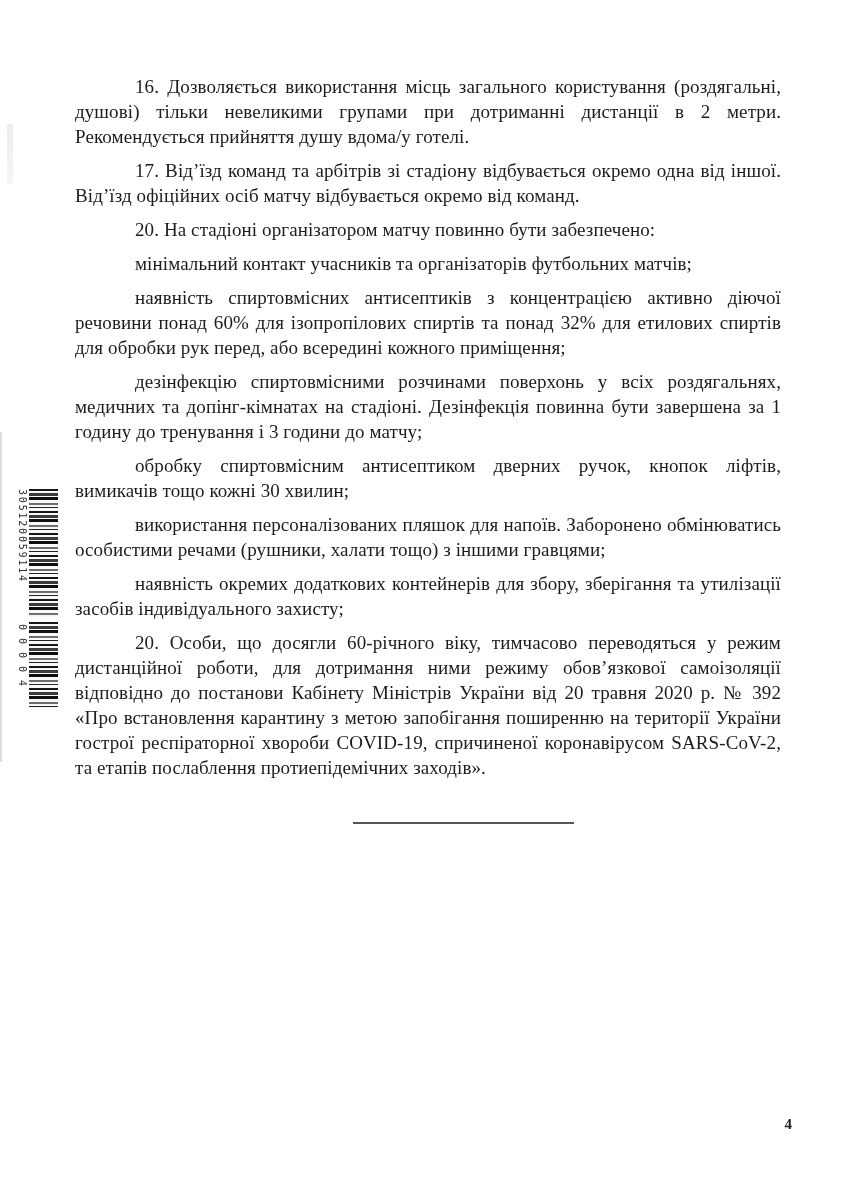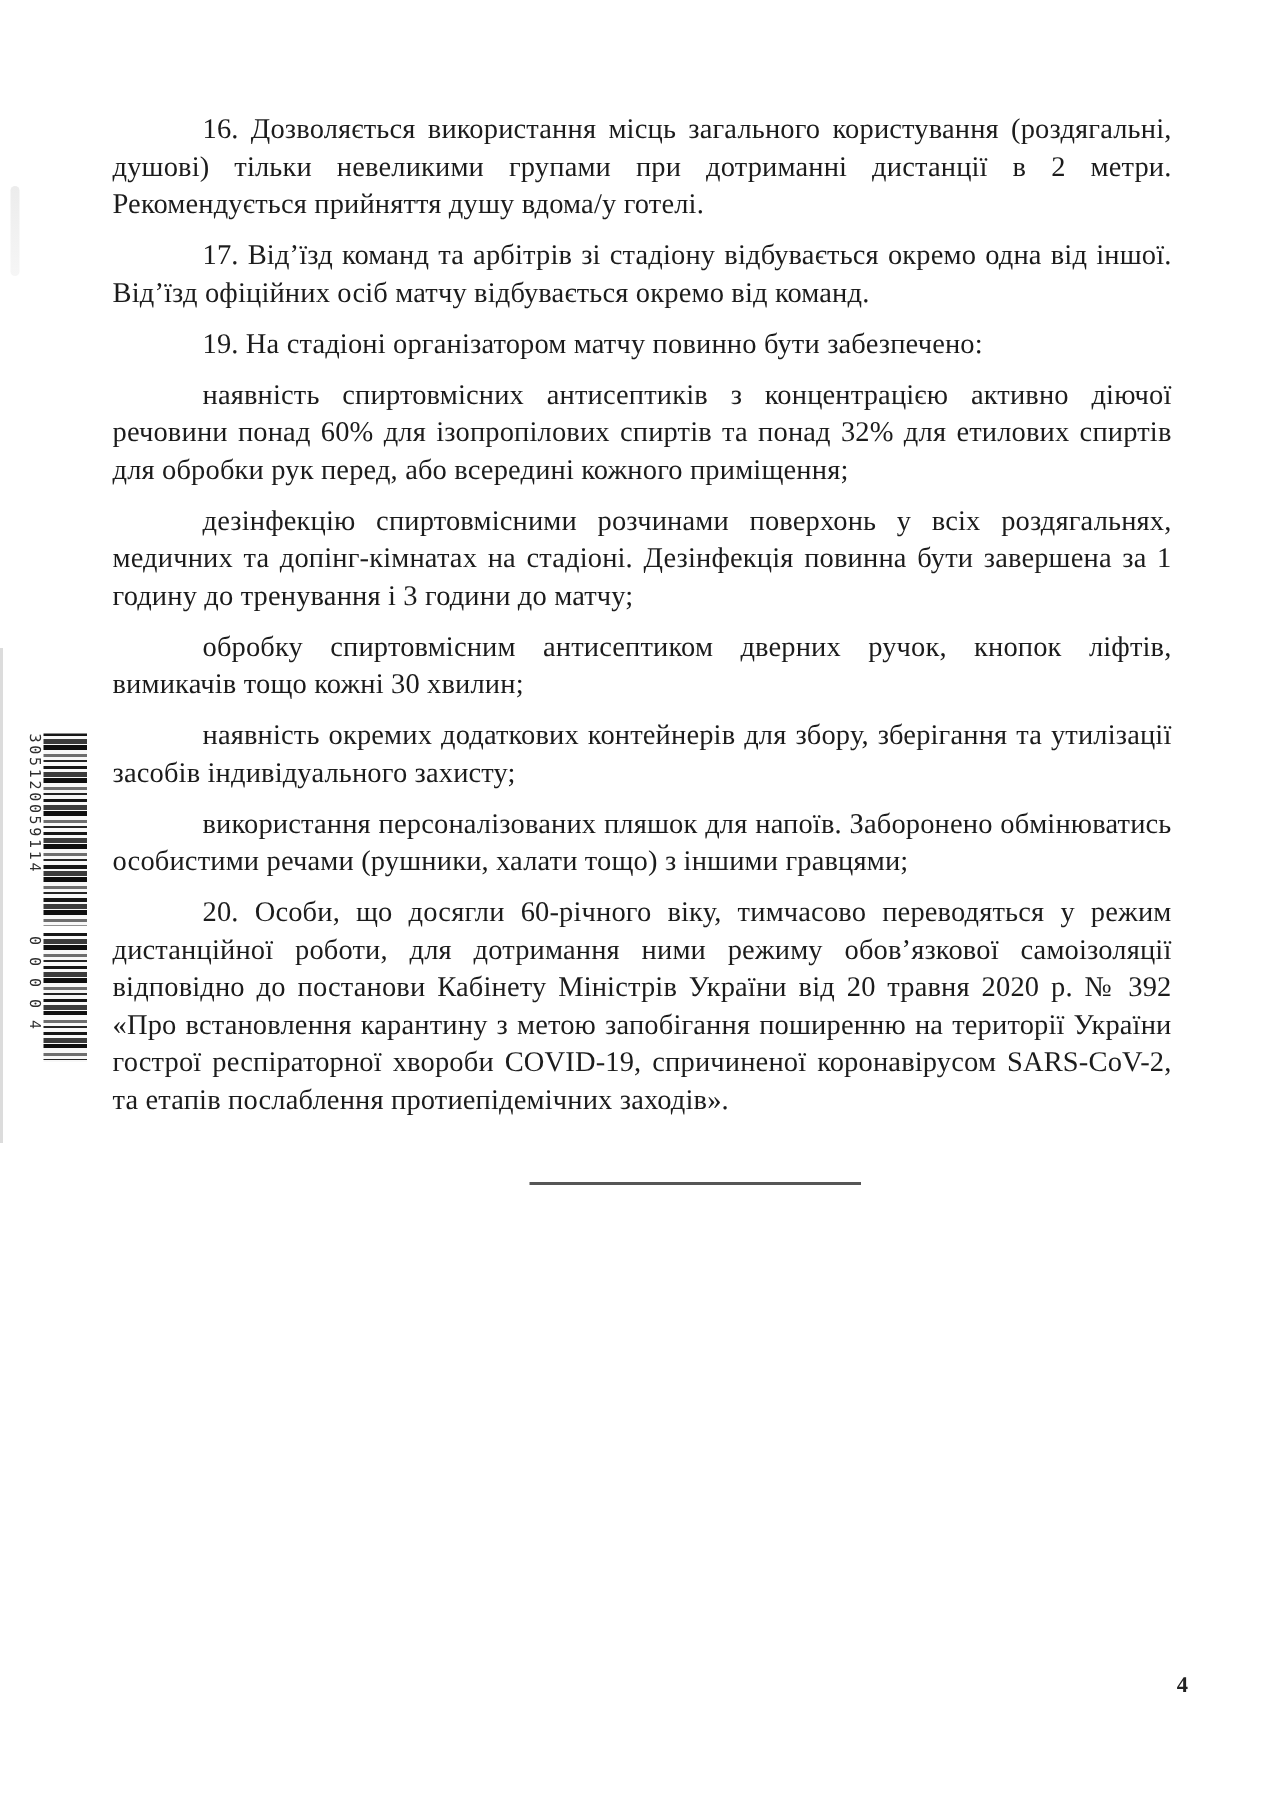--- a/index.html
+++ b/index.html
@@ -117,26 +117,27 @@
   </div>
 
   <div class="bc bc-2">
     <div class="bars"></div>
     <div class="digits">00004</div>
   </div>
 
   <div class="text-block">
     <p>16. Дозволяється використання місць загального користування (роздягальні, душові) тільки невеликими групами при дотриманні дистанції в 2 метри. Рекомендується прийняття душу вдома/у готелі.</p>
     <p>17. Від’їзд команд та арбітрів зі стадіону відбувається окремо одна від іншої. Від’їзд офіційних осіб матчу відбувається окремо від команд.</p>
-    <p>19. На стадіоні організатором матчу повинно бути забезпечено:</p>
+    <p>20. На стадіоні організатором матчу повинно бути забезпечено:</p>
+    <p>мінімальний контакт учасників та організаторів футбольних матчів;</p>
     <p>наявність спиртовмісних антисептиків з концентрацією активно діючої речовини понад 60% для ізопропілових спиртів та понад 32% для етилових спиртів для обробки рук перед, або всередині кожного приміщення;</p>
     <p>дезінфекцію спиртовмісними розчинами поверхонь у всіх роздягальнях, медичних та допінг-кімнатах на стадіоні. Дезінфекція повинна бути завершена за 1 годину до тренування і 3 години до матчу;</p>
     <p>обробку спиртовмісним антисептиком дверних ручок, кнопок ліфтів, вимикачів тощо кожні 30 хвилин;</p>
+    <p>використання персоналізованих пляшок для напоїв. Заборонено обмінюватись особистими речами (рушники, халати тощо) з іншими гравцями;</p>
     <p>наявність окремих додаткових контейнерів для збору, зберігання та утилізації засобів індивідуального захисту;</p>
-    <p>використання персоналізованих пляшок для напоїв. Заборонено обмінюватись особистими речами (рушники, халати тощо) з іншими гравцями;</p>
     <p>20. Особи, що досягли 60-річного віку, тимчасово переводяться у режим дистанційної роботи, для дотримання ними режиму обов’язкової самоізоляції відповідно до постанови Кабінету Міністрів України від 20 травня 2020 р. № 392 «Про встановлення карантину з метою запобігання поширенню на території України гострої респіраторної хвороби COVID-19, спричиненої коронавірусом SARS-CoV-2, та етапів послаблення протиепідемічних заходів».</p>
 
     <div class="divider"></div>
   </div>
 
   <div class="page-number">4</div>
 
 </div>
 
 </body></html>

